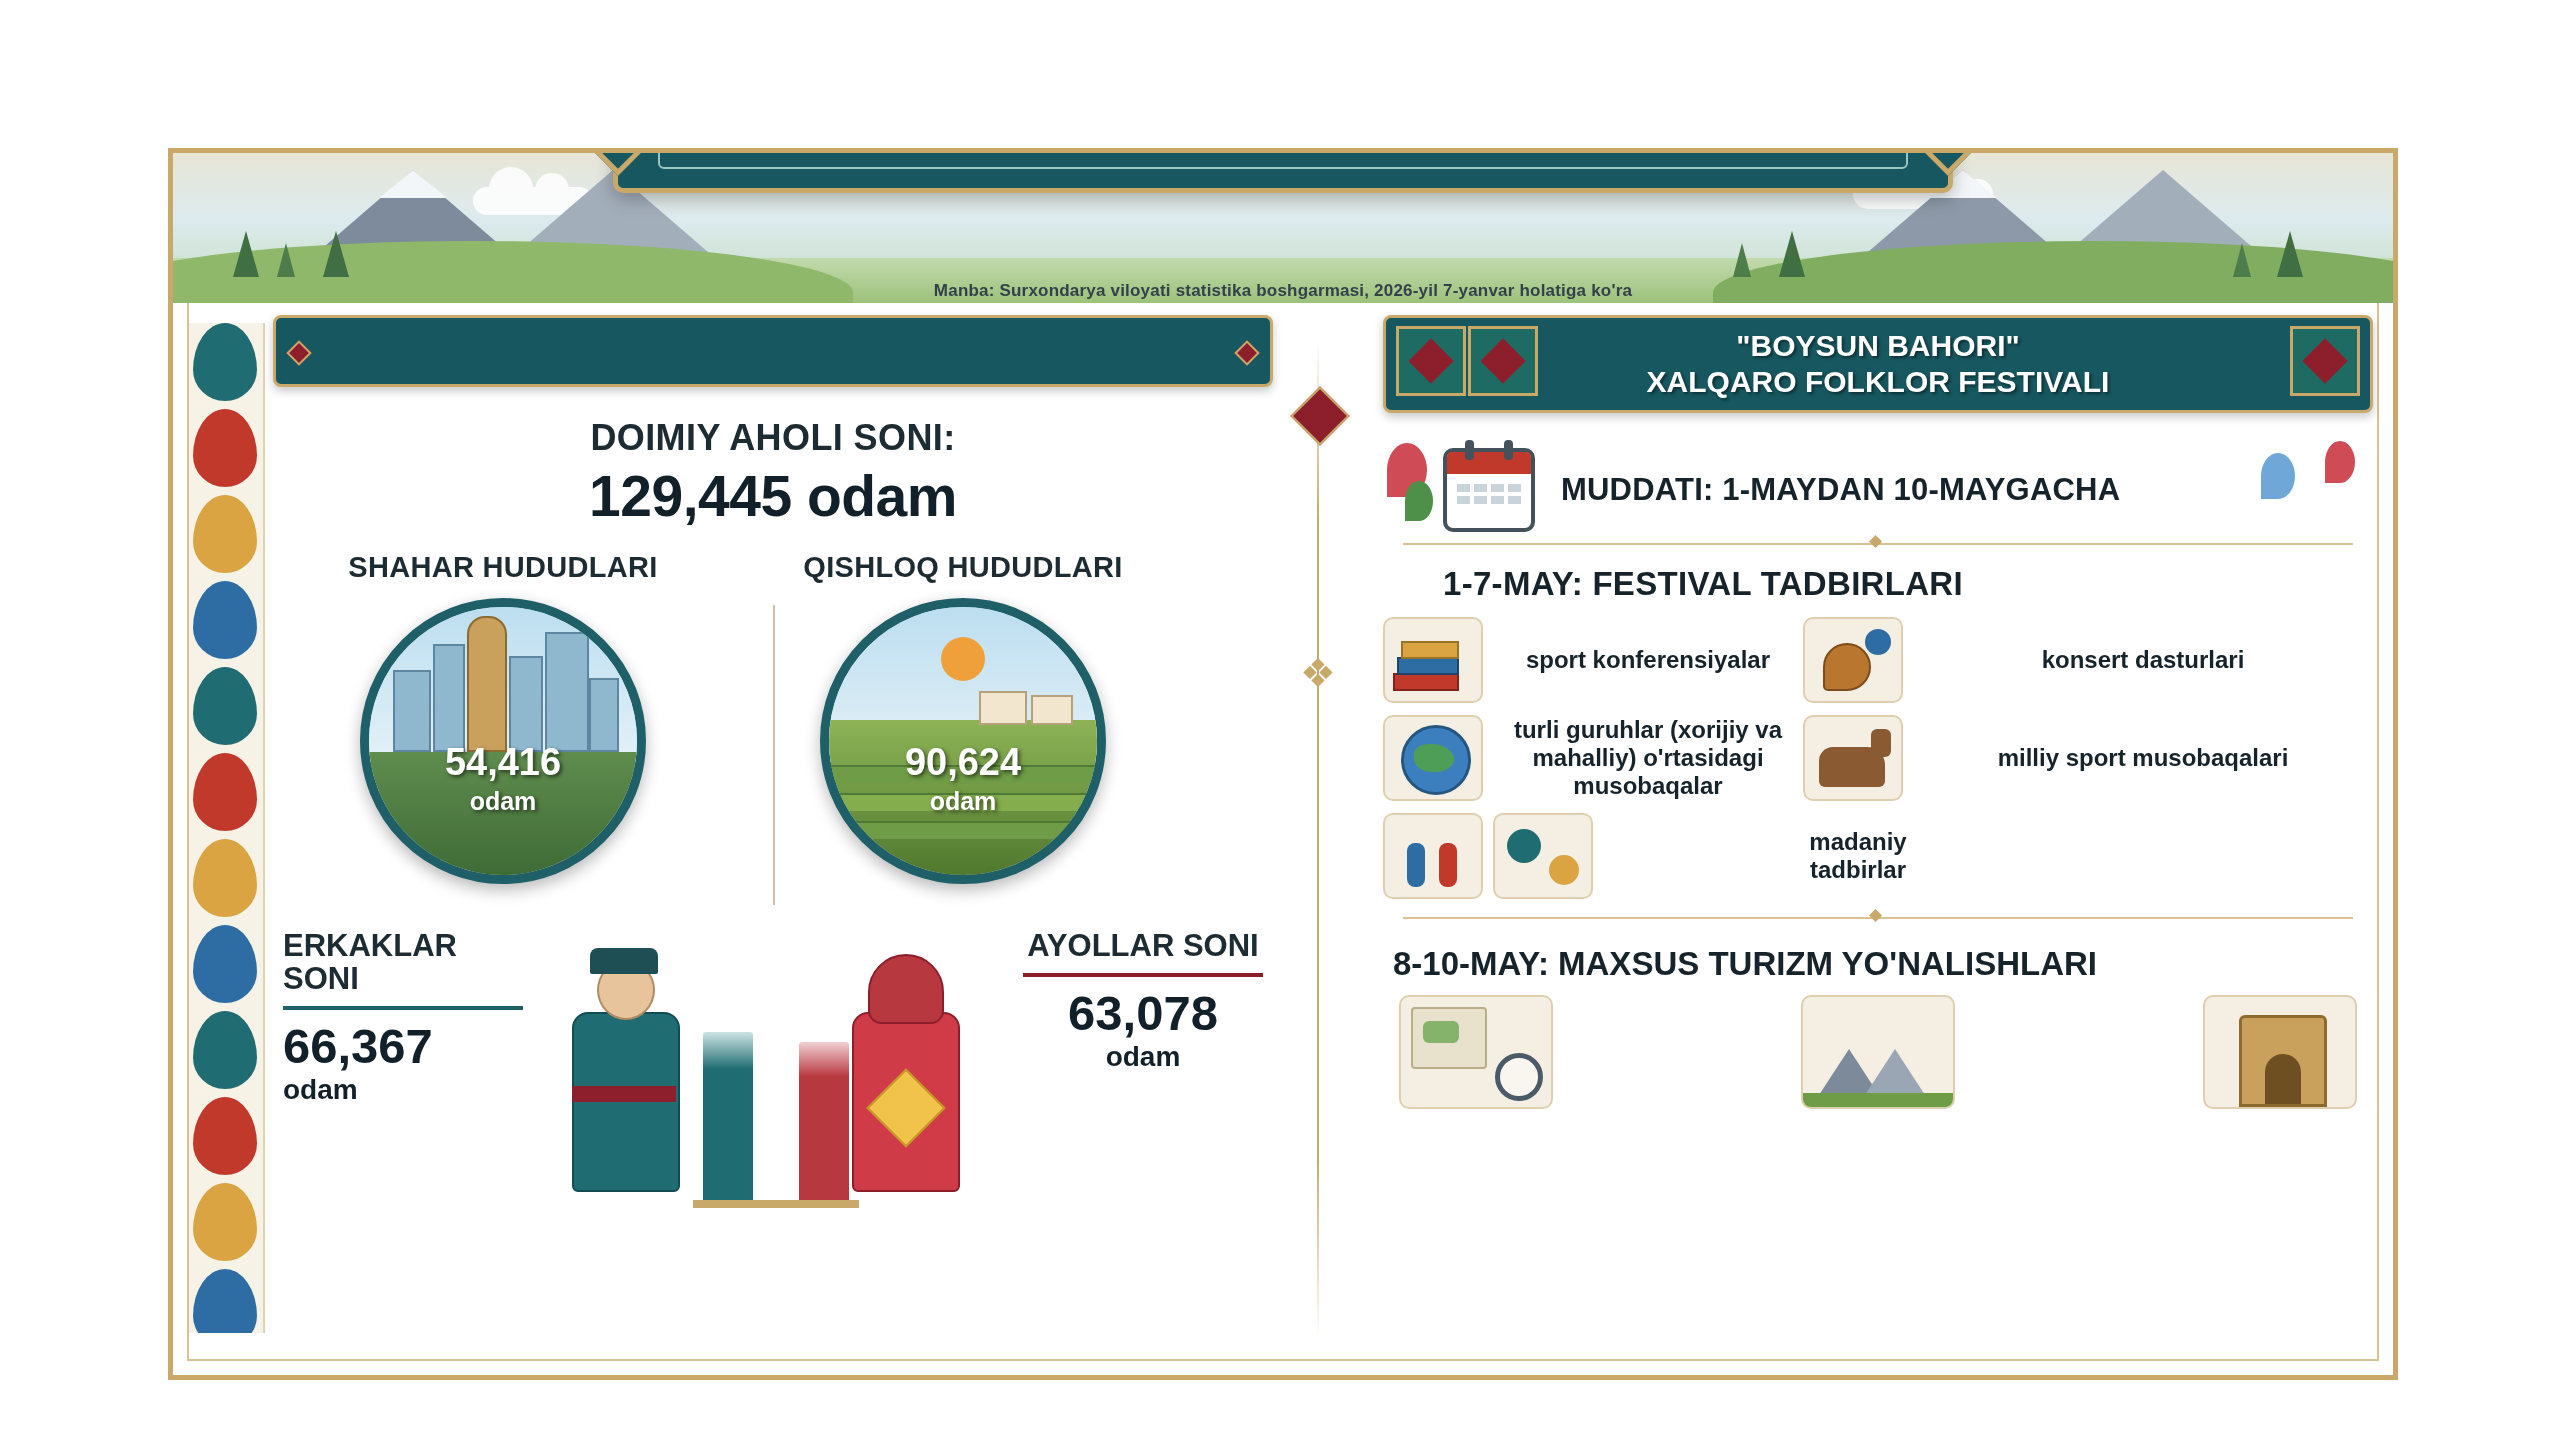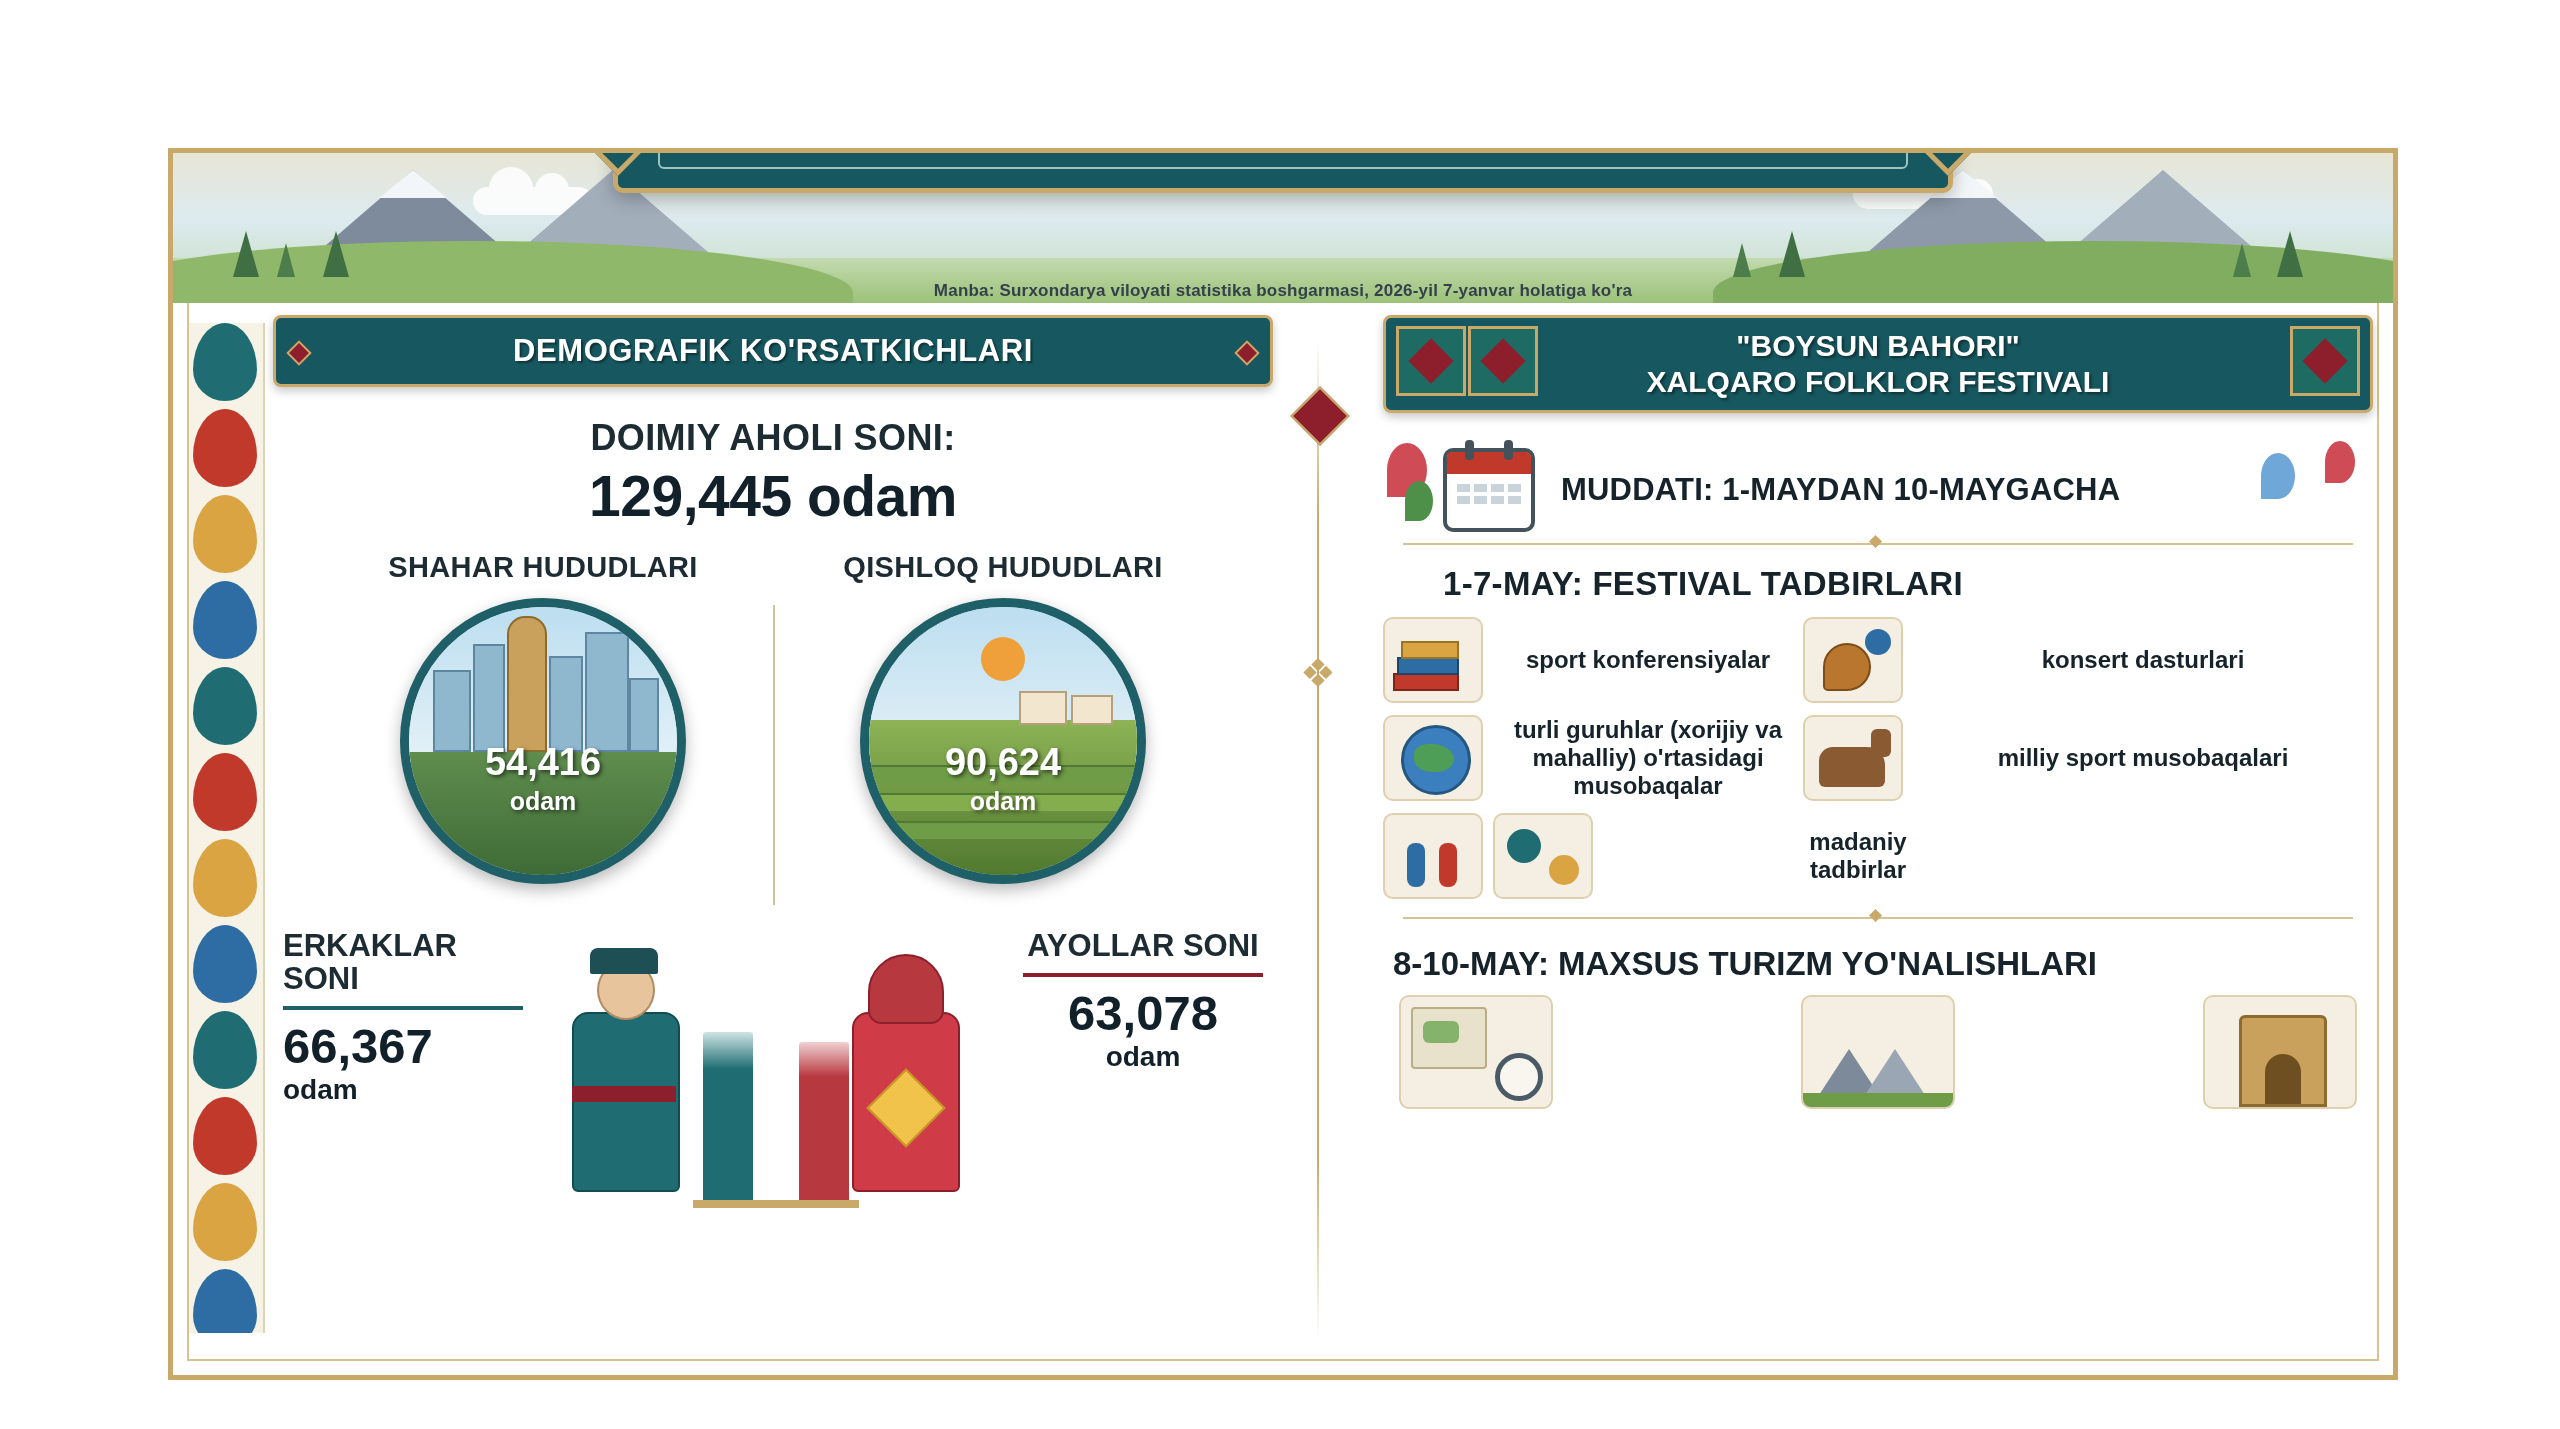--- a/index.html
+++ b/index.html
@@ -272,21 +272,21 @@
     font-weight: bold;
     color: #12202a;
     margin-top: 4px;
     letter-spacing: -.5px;
   }
 
   .areas-row {
     position: relative;
     margin-top: 22px;
     display: flex;
-    justify-content: center;
+    justify-content: flex-start;
   }
   .area-block { width: 46%; text-align: center; position: relative; }
   .area-title {
     font-size: 29px;
     font-weight: bold;
     color: #1d2b33;
     letter-spacing: .3px;
   }
   .circle-wrap {
     margin: 14px auto 0;
@@ -671,21 +671,20 @@
   </div>
 
   <div class="divider"></div>
   <div class="divider-diamond"></div>
   <div class="divider-orn">❖</div>
 
   <div class="col-left">
     <div class="sec-head">
       <span class="pip l"></span>
       <span class="pip r"></span>
-      <span class="sec-head-text">DEMOGRAFIK KO'RSATKICHLARI</span>
     </div>
 
     <div class="stat-label-big">DOIMIY AHOLI SONI:</div>
     <div class="stat-value-big">129,445 odam</div>
 
     <div class="areas-row">
       <div class="area-divider"></div>
 
       <div class="area-block">
         <div class="area-title">SHAHAR HUDUDLARI</div>

